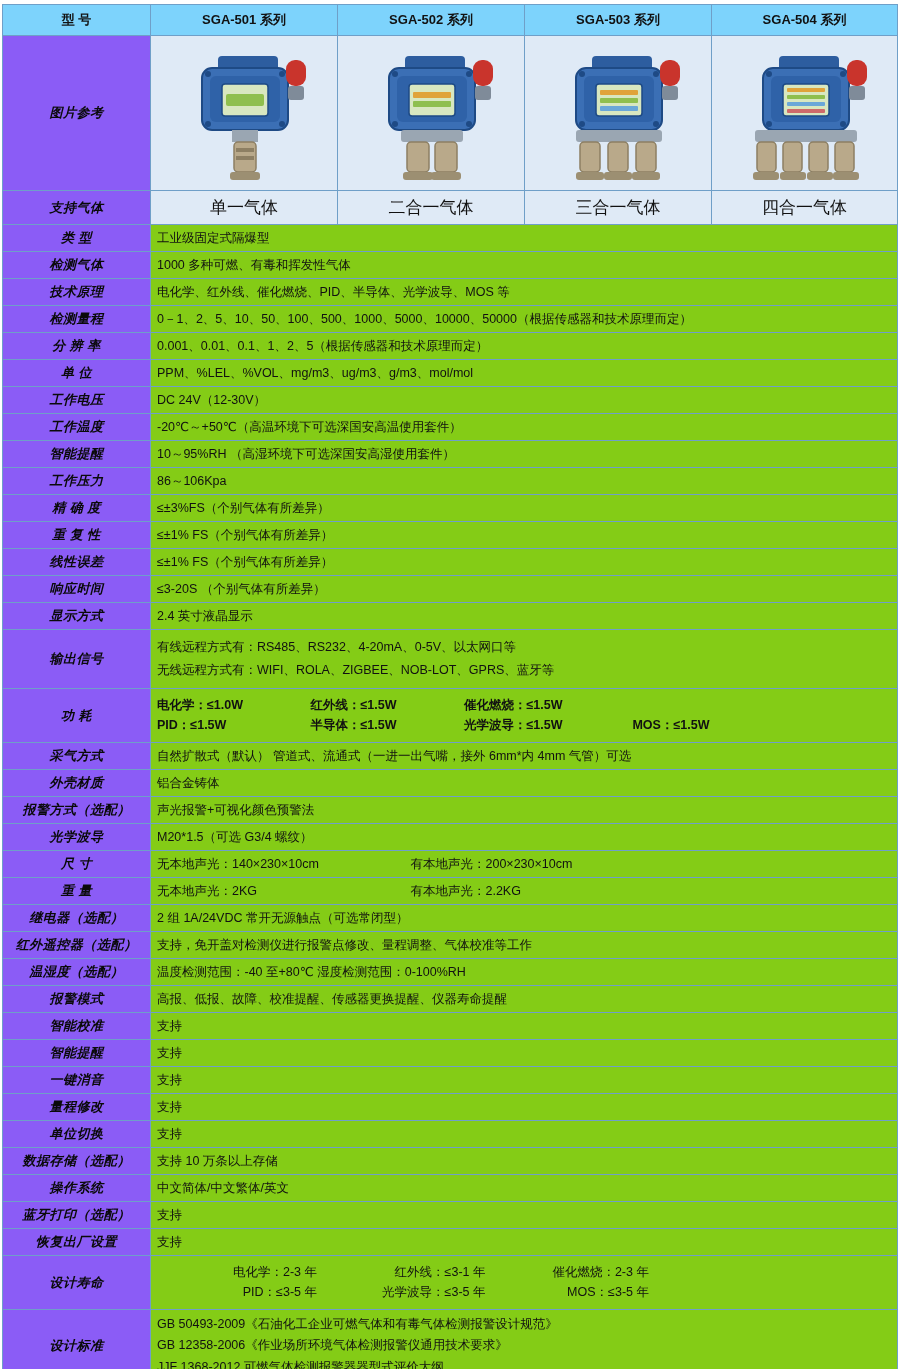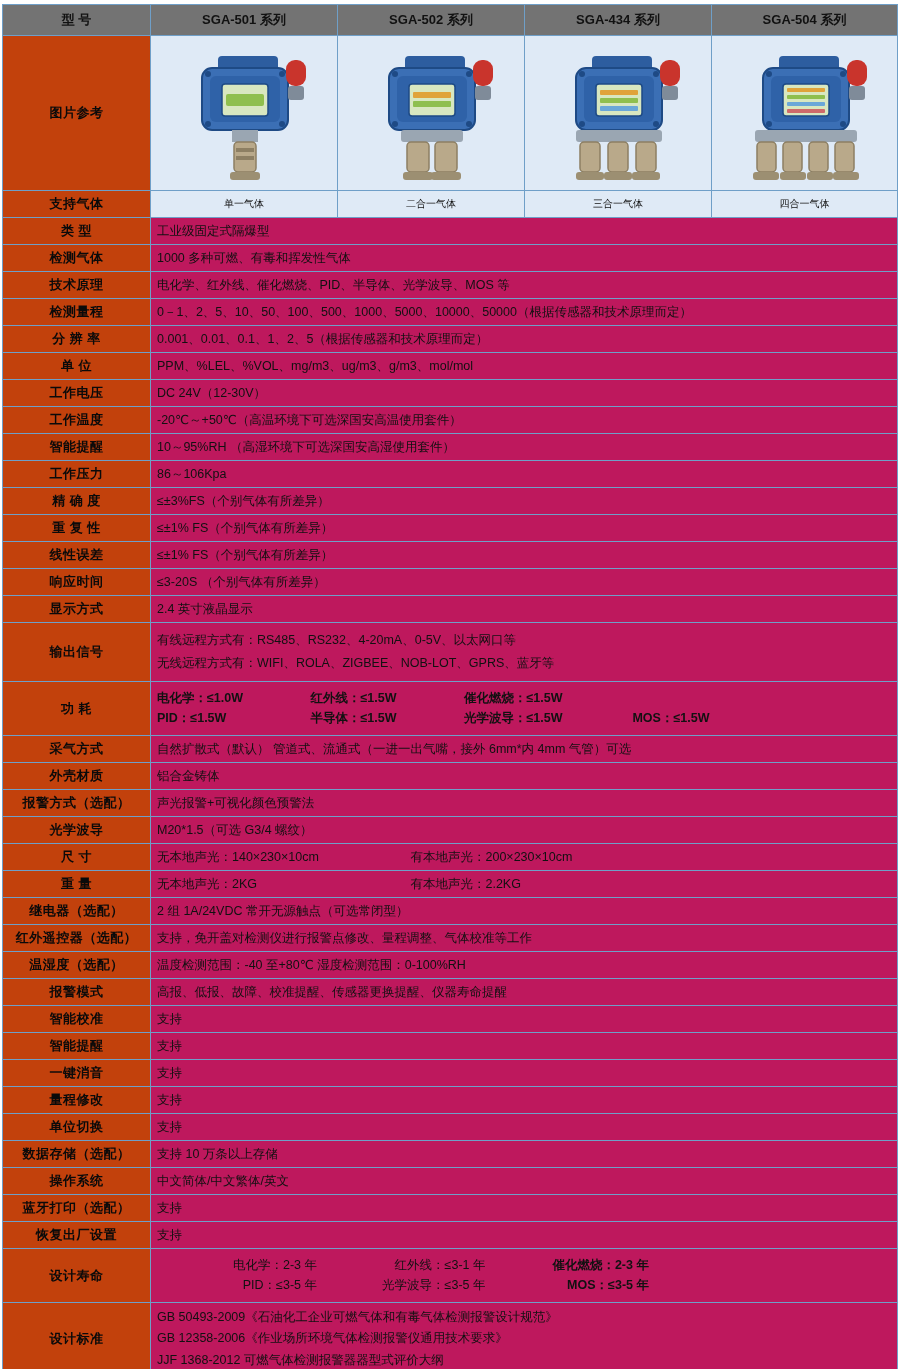--- a/index.html
+++ b/index.html
@@ -1,35 +1,35 @@
 <!DOCTYPE html>
 <html><head>
 <meta charset="utf-8">
 <style>
   html,body{margin:0;padding:0;background:#fff;}
   body{font-family:"Liberation Sans","DejaVu Sans",sans-serif;}
   #sheet{width:899px;box-sizing:border-box;padding:4px 2px 2px 2px;}
   table{border-collapse:collapse;width:895px;margin:0 auto;table-layout:fixed;}
   td{border:1px solid #6f9fc8;vertical-align:middle;font-size:12.5px;color:#111;}
-  .lbl{background:#c2410c;text-align:center;font-weight:bold;color:#0a0a0a;font-size:13px;padding:4px 2px;letter-spacing:0.5px;}
-  .val{background:#be185d;padding:4px 6px;color:#111;font-size:12.5px;}
-  .hdr{background:#737373;text-align:center;font-weight:bold;font-size:13px;padding:6px 2px;}
+  .lbl{background:#8b5cf6;text-align:center;font-weight:bold;color:#0a0a0a;font-size:13px;padding:4px 2px;letter-spacing:0.5px;font-style:italic;}
+  .val{background:#84cc16;padding:4px 6px;color:#111;font-size:12.5px;}
+  .hdr{background:#7dd3fc;text-align:center;font-weight:bold;font-size:13px;padding:6px 2px;}
   .imgcell{background:#dfeaf6;text-align:center;padding:2px;}
-  .gascell{background:#dfeaf6;text-align:center;padding:5px 2px;font-size:10px;}
+  .gascell{background:#dfeaf6;text-align:center;padding:5px 2px;font-size:17px;}
   .multi div{padding:1px 0;}
   .dev{display:block;margin:0 auto;}
   .pwr span{display:inline-block;font-weight:bold;}
   .pwr .c1{width:150px;}
   .pwr .c2{width:150px;}
   .pwr .c3{width:165px;}
   .pwr .c4{width:150px;}
   .life span{display:inline-block;text-align:right;}
   .life .c1{width:160px;}
   .life .c2{width:165px;}
-  .life .c3{width:160px;font-weight:bold;}
+  .life .c3{width:160px;}
   .dim span{display:inline-block;}
   .dim .c1{width:250px;}
   .std div{line-height:1.7;}
 </style>
 </head>
 <body>
 
 <div id="sheet">
 <table>
   <colgroup>
@@ -38,21 +38,21 @@
     <col style="width:187px">
     <col style="width:187px">
     <col style="width:186px">
   </colgroup>
   <tbody>
 
     <tr>
       <td class="hdr">型   号</td>
       <td class="hdr">SGA-501 系列</td>
       <td class="hdr">SGA-502 系列</td>
-      <td class="hdr">SGA-434 系列</td>
+      <td class="hdr">SGA-503 系列</td>
       <td class="hdr">SGA-504 系列</td>
     </tr>
 
     <tr>
       <td class="lbl">图片参考</td>
       <td class="imgcell">
         <svg class="dev" width="160" height="150" viewBox="0 0 160 150">
           <rect x="54" y="18" width="60" height="16" rx="4" fill="#2d5d9f"></rect>
           <rect x="38" y="30" width="86" height="62" rx="10" fill="#3b6fb5" stroke="#1e4a85" stroke-width="2"></rect>
           <rect x="46" y="38" width="70" height="46" rx="6" fill="#2f62a8"></rect>

